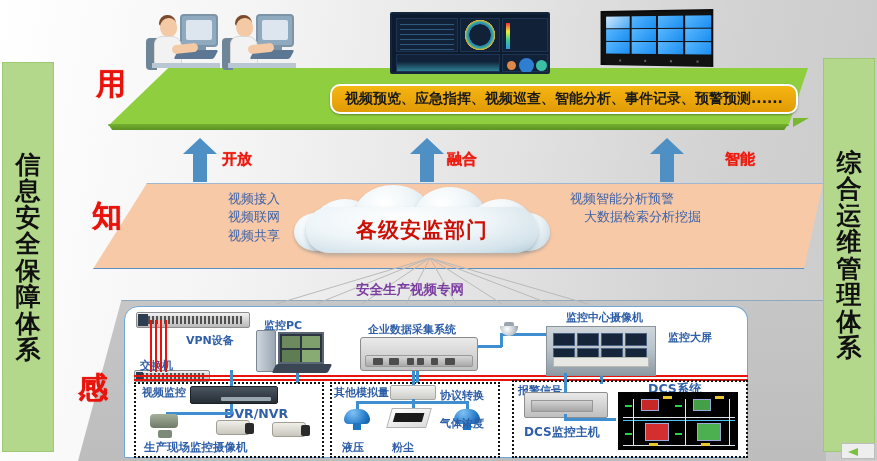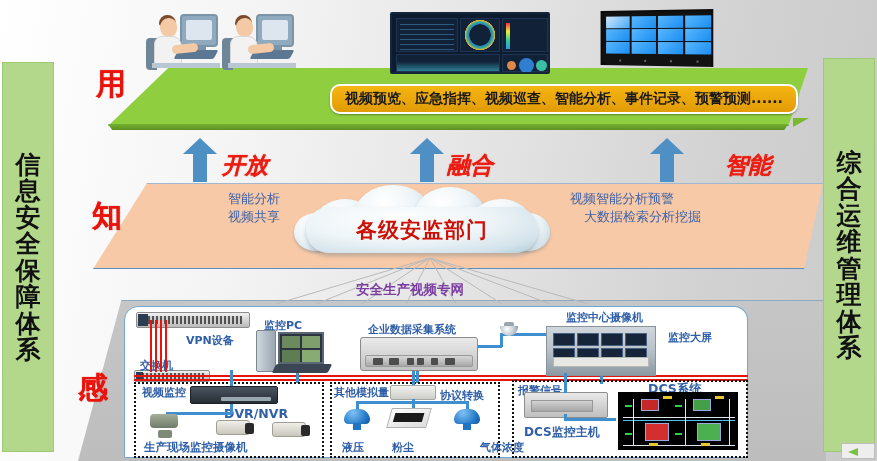--- a/index.html
+++ b/index.html
@@ -208,23 +208,22 @@
     border-left: 17px solid transparent;
     border-right: 17px solid transparent;
     border-bottom: 16px solid #4e8fc4;
   }
   #arrow-open { left: 183px; top: 138px; }
   #arrow-fuse { left: 410px; top: 138px; }
   #arrow-smart { left: 650px; top: 138px; }
 
   .arrow-label {
     position: absolute;
-    color: #ec1c11; font-weight: 700; font-size: 23px;
+    color: #ec1c11; font-weight: 700; font-size: 15px;
     text-shadow: 0 0 1px #ec1c11;
-    font-style: italic;
   }
   #lab-open  { left: 222px; top: 150px; }
   #lab-fuse  { left: 447px; top: 150px; }
   #lab-smart { left: 686px; top: 150px; margin-left: 39px; }
 
   
   #cloud {
     position: absolute; left: 288px; top: 185px; width: 268px; height: 78px;
   }
   .puff {
@@ -586,21 +585,22 @@
     <div class="puff" style="left:66px;  top:0px;  width:78px; height:62px;"></div>
     <div class="puff" style="left:126px; top:2px;  width:72px; height:58px;"></div>
     <div class="puff" style="left:182px; top:14px; width:62px; height:50px;"></div>
     <div class="puff" style="left:6px;   top:28px; width:44px; height:38px;"></div>
     <div class="puff" style="left:218px; top:28px; width:44px; height:38px;"></div>
     <div id="cloud-body"></div>
     <div id="cloud-text">各级安监部门</div>
   </div>
 
   <div class="cloud-side" id="cloud-left">
-    <div>智能分析</div>
+    <div>视频接入</div>
+    <div>视频联网</div>
     <div>视频共享</div>
   </div>
   <div class="cloud-side" id="cloud-right">
     <div style="padding-left:14px;">视频智能分析预警</div>
     <div style="padding-left:28px;">大数据检索分析挖掘</div>
   </div>
 
   <svg id="fan" viewBox="0 0 320 46">
     <g stroke="#b9b9b9" stroke-width="1" fill="none">
       <line x1="160" y1="0" x2="6" y2="46"></line>
@@ -719,21 +719,21 @@
     <div class="cap"></div>
       <div class="stem"></div>
   </div>
   <div id="sensor-dust"></div>
   <div class="sensor" style="left:454px; top:409px;">
     <div class="cap"></div>
       <div class="stem"></div>
   </div>
   <div class="dlabel" style="left:342px; top:440px;">液压</div>
   <div class="dlabel" style="left:392px; top:440px;">粉尘</div>
-  <div class="dlabel" style="left:440px; top:440px;margin-left:40px;">气体浓度</div>
+  <div class="dlabel" style="left:440px; top:416px;">气体浓度</div>
 
   <div class="dashbox" style="left:512px; top:380px; width:236px; height:78px;"></div>
   <div class="dlabel" style="left:518px; top:383px;">报警信号</div>
   <div id="dcs-host">
       <div class="slot"></div>
     </div>
   <div class="dlabel" style="left:524px; top:424px; font-size:12px;">DCS监控主机</div>
   <div class="bluelinev" style="left:564px; top:373px; height:20px;"></div>
   <div class="blueline" style="left:564px; top:418px; width:52px;"></div>
   <div class="bluelinev" style="left:564px; top:414px; height:6px;"></div>

